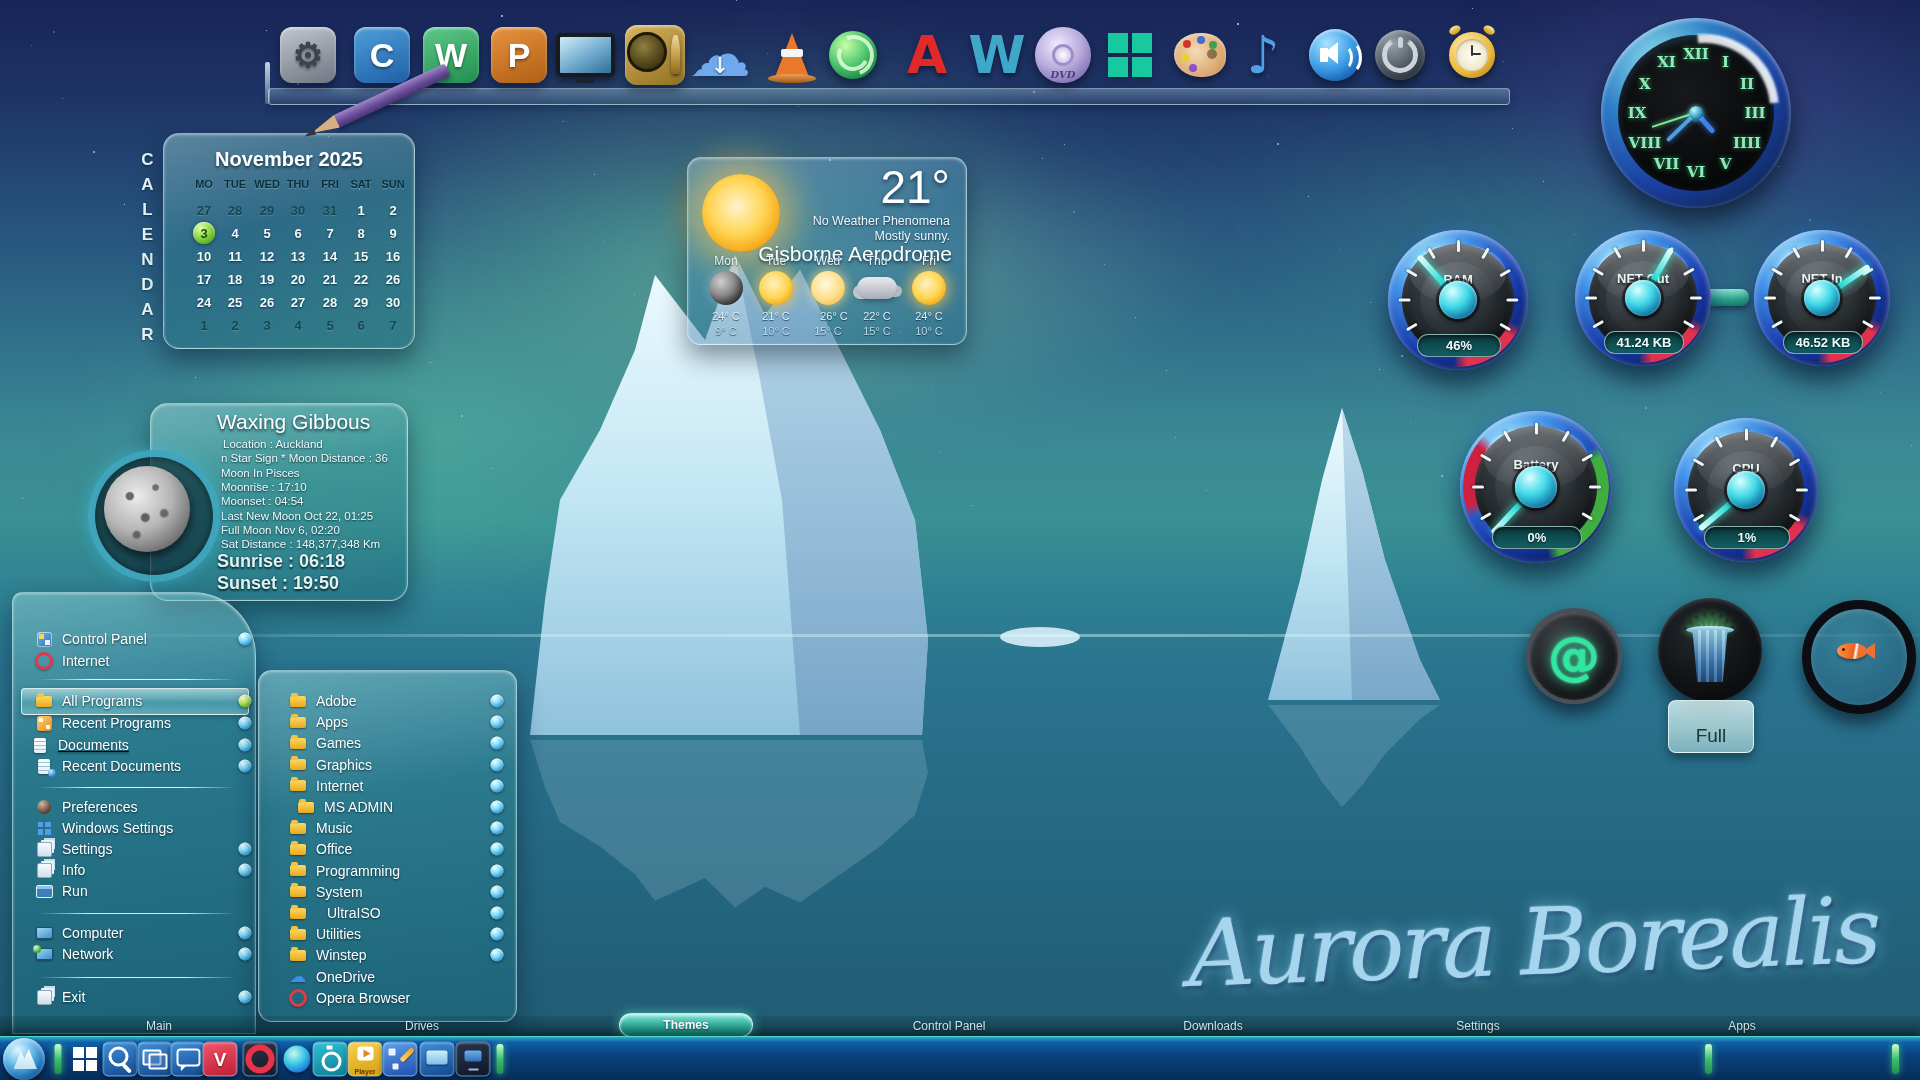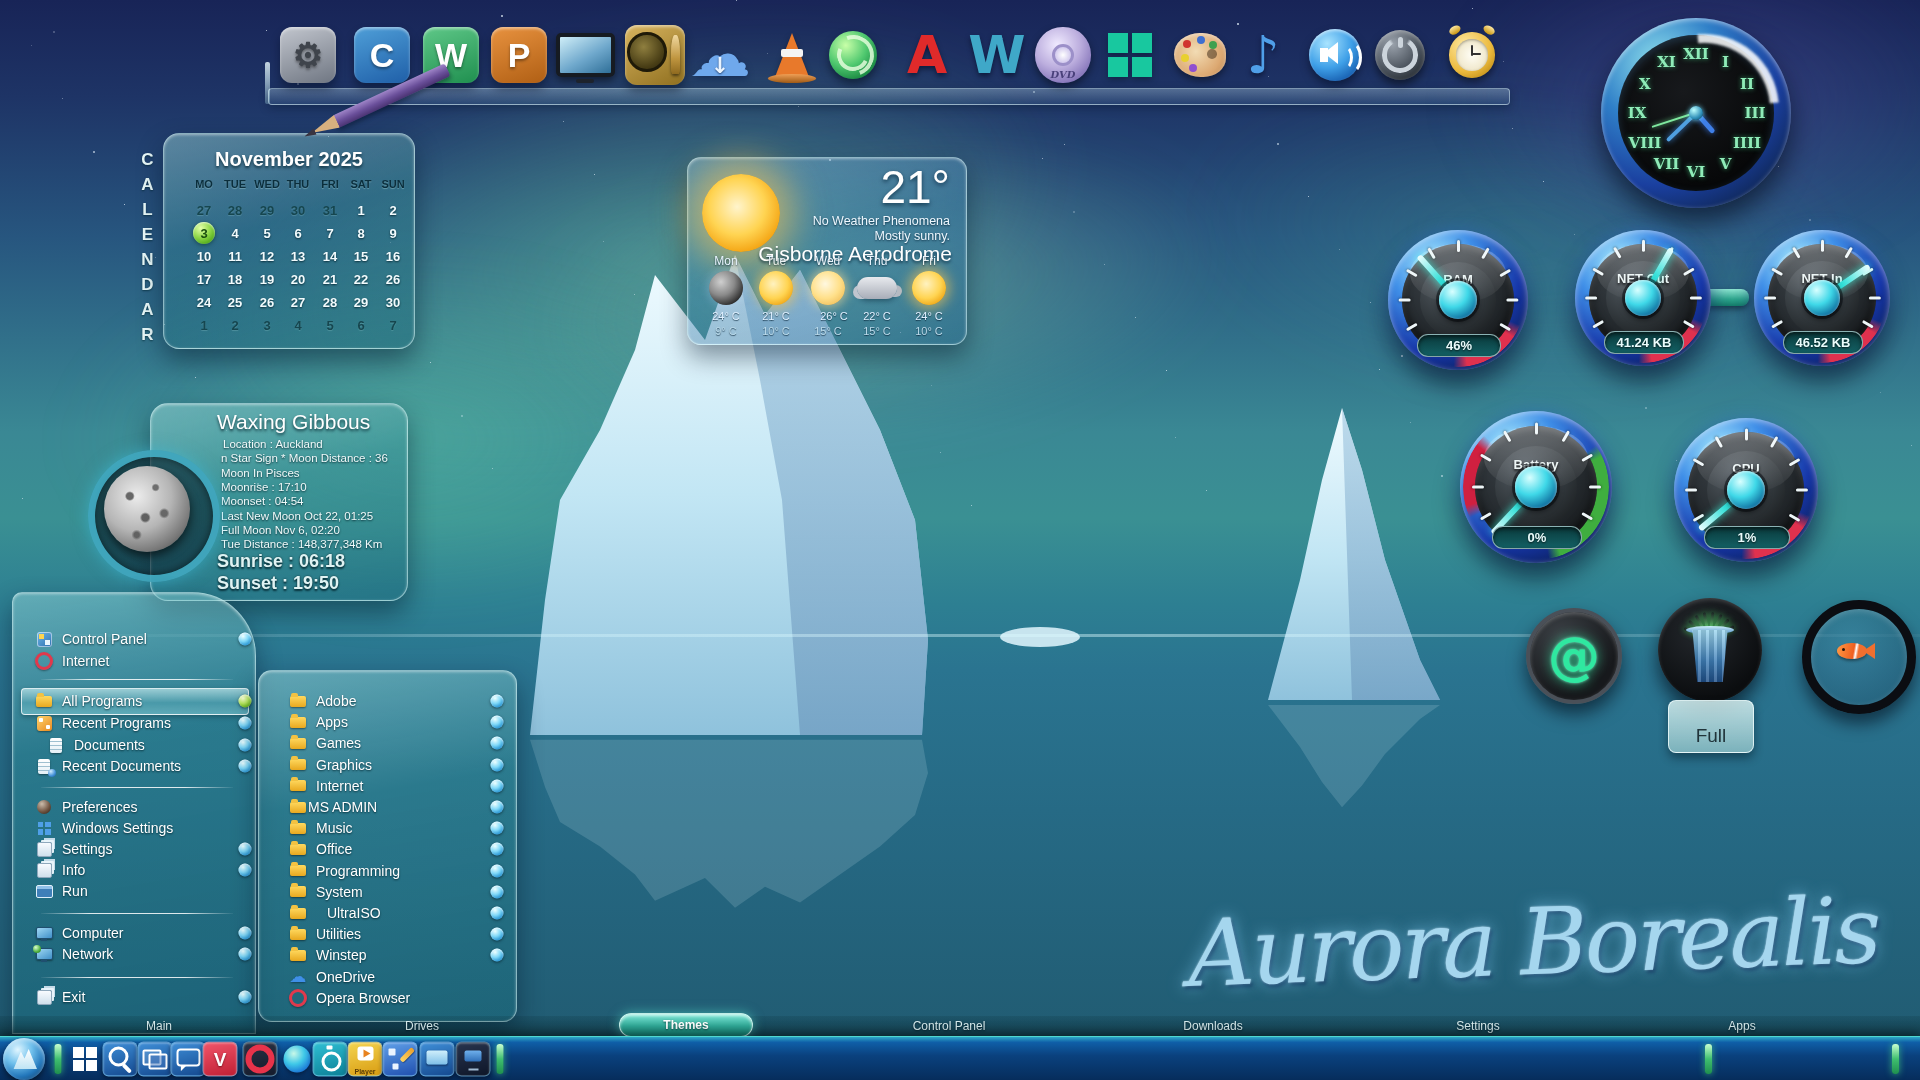--- a/index.html
+++ b/index.html
@@ -553,21 +553,21 @@
   <div id="moonw" class="glass" style="left:150px;top:403px;width:256px;height:196px;border-radius:18px;">
     <div class="m-title">Waxing Gibbous</div>
     <div id="moon-lines">
         <div class="m-line" style="top: 34px; left: 72px;">Location : Auckland</div>
         <div class="m-line" style="top: 48.3px;">n Star Sign * Moon Distance : 36</div>
         <div class="m-line" style="top: 62.6px;">Moon In Pisces</div>
         <div class="m-line" style="top: 76.9px;">Moonrise : 17:10</div>
         <div class="m-line" style="top: 91.2px;">Moonset : 04:54</div>
         <div class="m-line" style="top: 105.5px;">Last New Moon Oct 22, 01:25</div>
         <div class="m-line" style="top: 119.8px;">Full Moon Nov 6, 02:20</div>
-        <div class="m-line" style="top: 134.1px;">Tue Distance :  148,377,348 Km</div>
+        <div class="m-line" style="top: 134.1px;">Sat Distance :  148,377,348 Km</div>
       </div>
     <div class="m-big" style="top:147px;">Sunrise : 06:18</div>
     <div class="m-big" style="top:169px;">Sunset : 19:50</div>
   </div>
   <div id="moon-ring">
     <div id="moon-ball"></div>
   </div>
 
   <div id="g-link"></div>
   <div id="gauges">
@@ -742,21 +742,21 @@
       <div class="menu-row" style="left: 22px; top: 119px; width: 210px; gap: 9px;">
         <div class="mi">
           <div class="mi-recent">
             <div class="rc-d" style="left: 2px; top: 2px;"></div>
             <div class="rc-d" style="right: 2px; bottom: 2px;"></div>
           </div>
         </div>
         <div class="menu-label">Recent Programs</div>
       </div>
       <div class="orb orb-blue" style="left: 232px; top: 130px;"></div>
-      <div class="menu-row" style="left: 34px; top: 141px; width: 210px; gap: 9px;">
+      <div class="menu-row" style="left: 18px; top: 141px; width: 210px; gap: 9px; text-decoration: underline;">
         <div class="mi">
           <div class="mi-doc"></div>
         </div>
         <div class="menu-label">Documents</div>
       </div>
       <div class="orb orb-blue" style="left: 232px; top: 152px;"></div>
       <div class="menu-row" style="left: 22px; top: 162px; width: 210px; gap: 9px;">
         <div class="mi">
           <div class="mi-doc"></div>
           <div class="net-dot" style="inset: auto -3px -2px auto; background: radial-gradient(circle at 35% 30%, rgb(208, 236, 255), rgb(63, 143, 216) 60%, rgb(31, 79, 136));"></div>
@@ -870,21 +870,21 @@
       <div class="orb orb-blue" style="left: 238px; top: 93.6px;"></div>
       <div class="menu-row" style="left: 30px; top: 103.8px; width: 200px; gap: 9px;">
         <div class="mi">
           <div class="mi-folder">
             <div class="fold-tab"></div>
           </div>
         </div>
         <div class="menu-label">Internet</div>
       </div>
       <div class="orb orb-blue" style="left: 238px; top: 114.8px;"></div>
-      <div class="menu-row" style="left: 30px; top: 125px; width: 200px; gap: 1px;">
+      <div class="menu-row" style="left: 38px; top: 125px; width: 200px; gap: 9px;">
         <div class="mi">
           <div class="mi-folder">
             <div class="fold-tab"></div>
           </div>
         </div>
         <div class="menu-label">MS ADMIN</div>
       </div>
       <div class="orb orb-blue" style="left: 238px; top: 136px;"></div>
       <div class="menu-row" style="left: 30px; top: 146.2px; width: 200px; gap: 9px;">
         <div class="mi">

